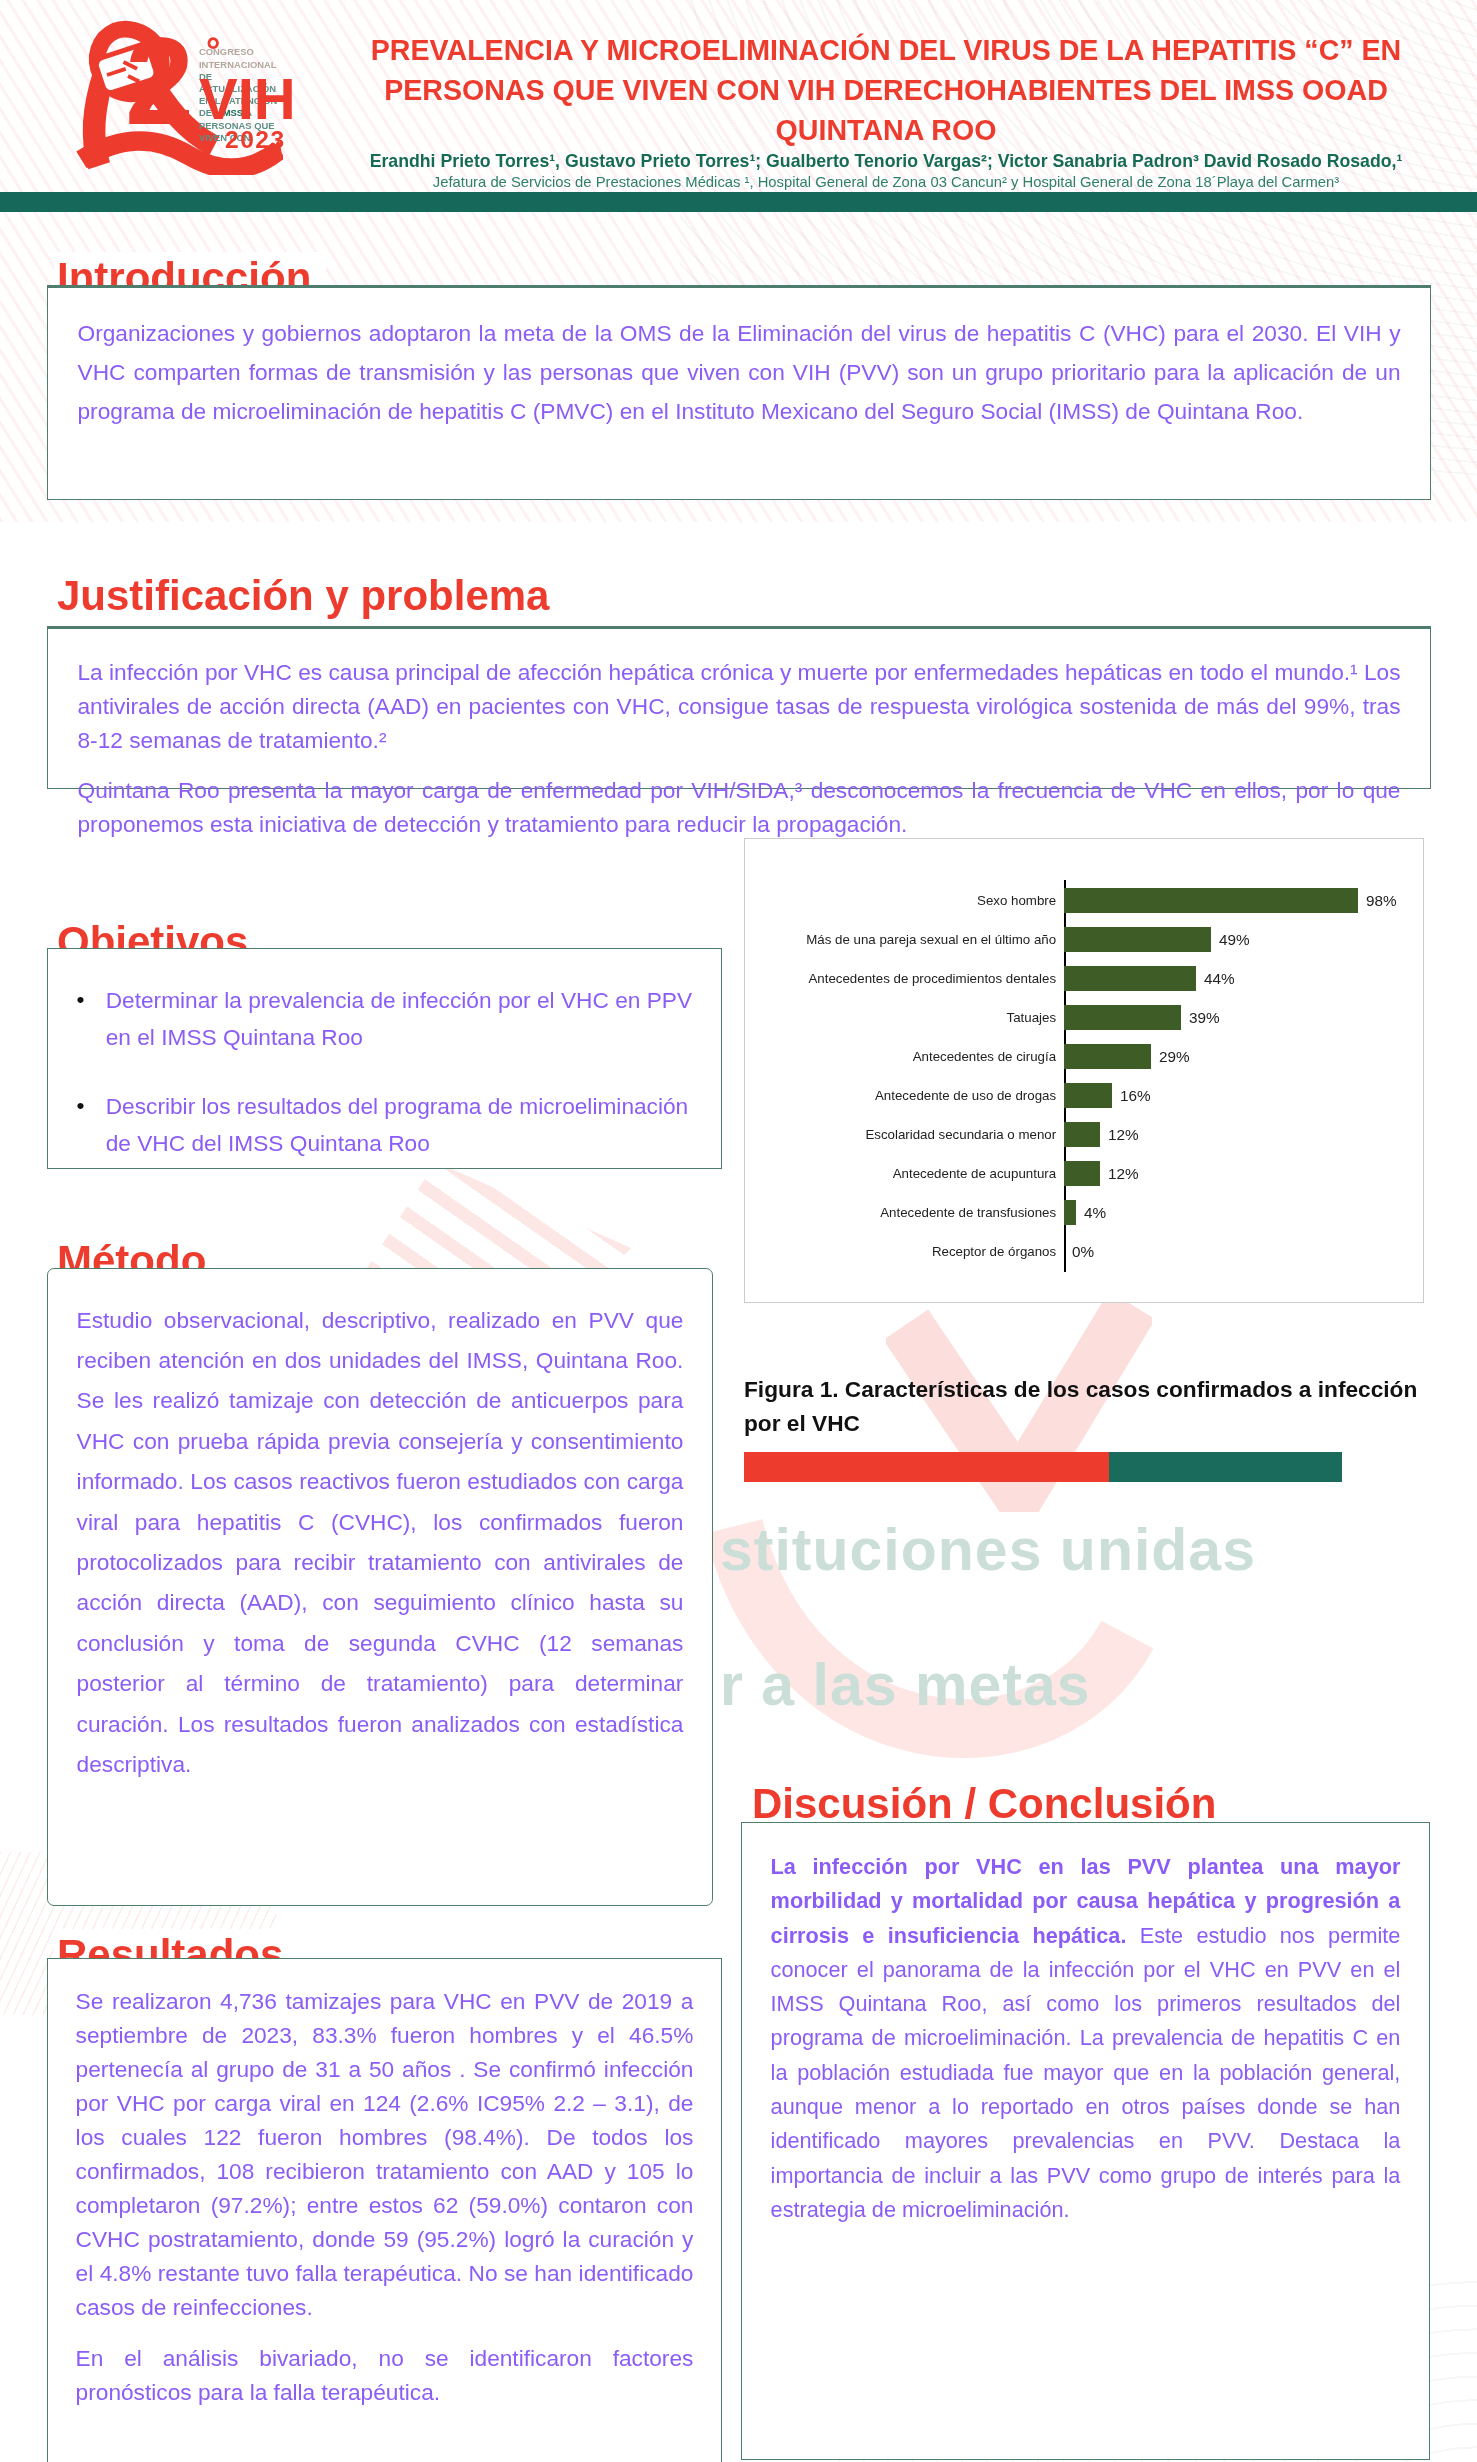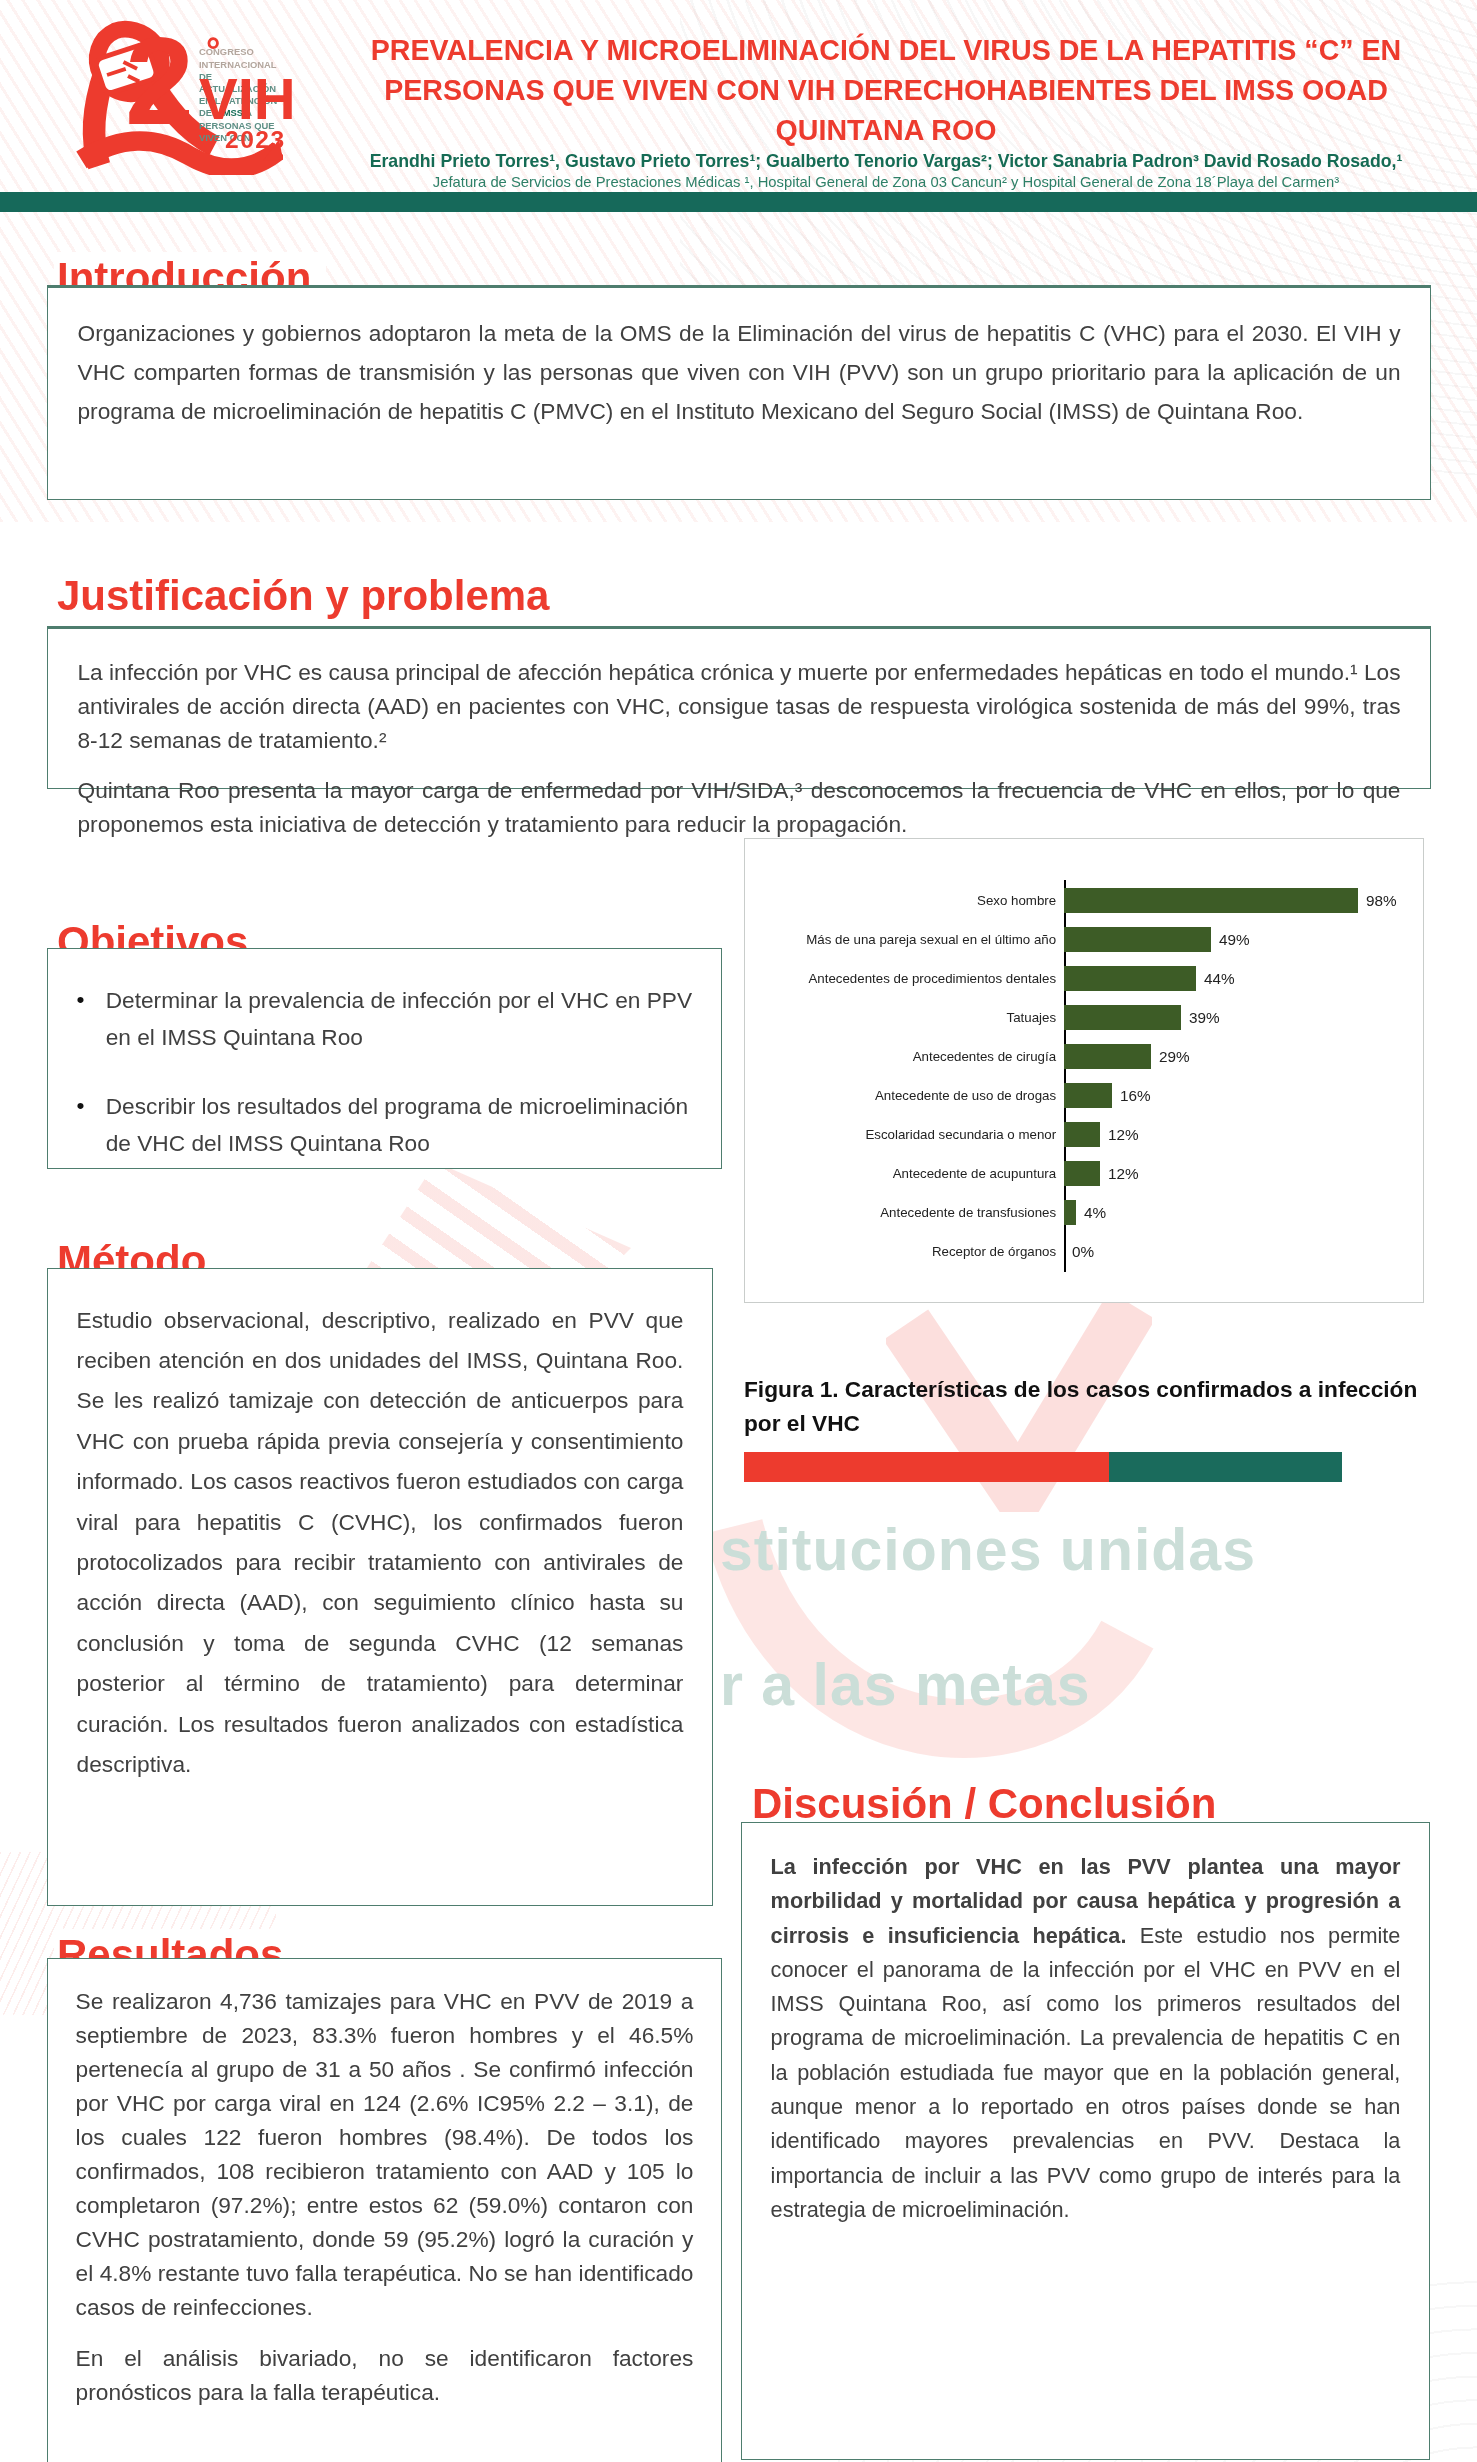--- a/index.html
+++ b/index.html
@@ -60,27 +60,27 @@
      padding:3px 14.8px 4.9px 3px;display:inline-block;white-space:nowrap;line-height:1.1;}
   #h-intro{left:54px;top:217px;}
   #h-justif{left:54px;top:535px;}
   #h-objetivos{left:54px;top:881px;}
   #h-metodo{left:54px;top:1200px;}
   #h-resultados{left:54px;top:1894px;}
   #h-discusion{left:749px;top:1743px;text-align:center;}
 
   
   .panel{background:#fff;border:1.5px solid var(--border-teal);box-sizing:border-box;
-         font-size:22.7px;line-height:1.6;color:#404040;text-align:justify;}
+         font-size:22.7px;line-height:1.6;color:#8b5cf6;text-align:justify;}
   .panel p{margin:0;}
   #box-intro{left:47px;top:285px;width:1384px;height:215px;border-top-width:3.4px;padding:25.6px 29.5px;line-height:1.72;}
   #box-justif{left:47px;top:626px;width:1384px;height:163px;border-top-width:3.9px;padding:25.6px 29.5px 14.8px;line-height:1.5;}
   #box-justif p+p{margin-top:15.8px;}
   #box-objetivos{left:47px;top:948px;width:675px;height:221px;padding:32.5px 27px 14.8px 19.7px;line-height:1.65;text-align:left;}
-  #box-metodo{left:47px;top:1268px;width:666px;height:638px;padding:30.5px 28.6px;line-height:1.78;}
+  #box-metodo{left:47px;top:1268px;width:666px;height:638px;padding:30.5px 28.6px;line-height:1.78;border-radius:7px;}
   #box-resultados{left:47px;top:1958px;width:675px;height:534px;border-bottom-width:3.9px;padding:24.6px 27.6px 14.8px;line-height:1.5;}
   #box-resultados p+p{margin-top:16.7px;}
   #box-discusion{left:741px;top:1822px;width:689px;height:638px;padding:27px 28.6px;font-size:21.7px;line-height:1.58;}
   .lead-bold{font-weight:bold;}
 
   
   .obj-list{list-style:none;margin:0;padding:0;}
   .obj-list li{position:relative;padding-left:38px;margin-bottom:31.5px;}
   .obj-list li::before{content:"•";position:absolute;left:8.9px;top:-1px;font-size:22.7px;color:#111;}
 

